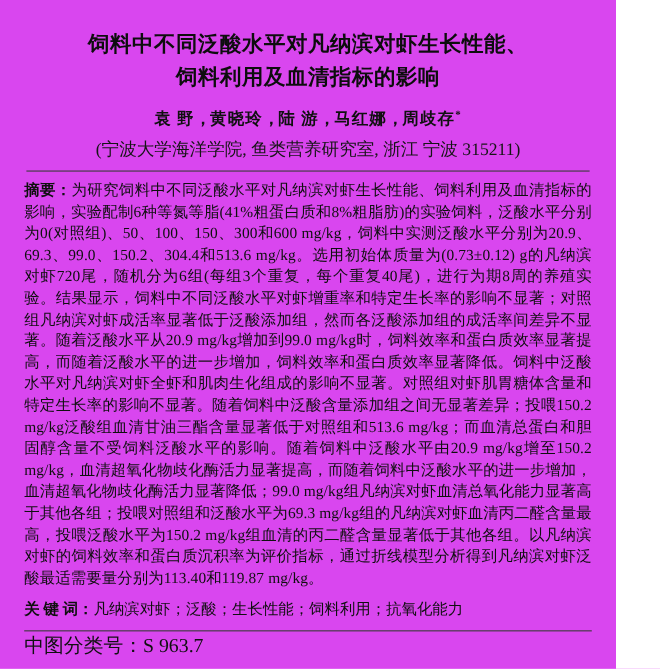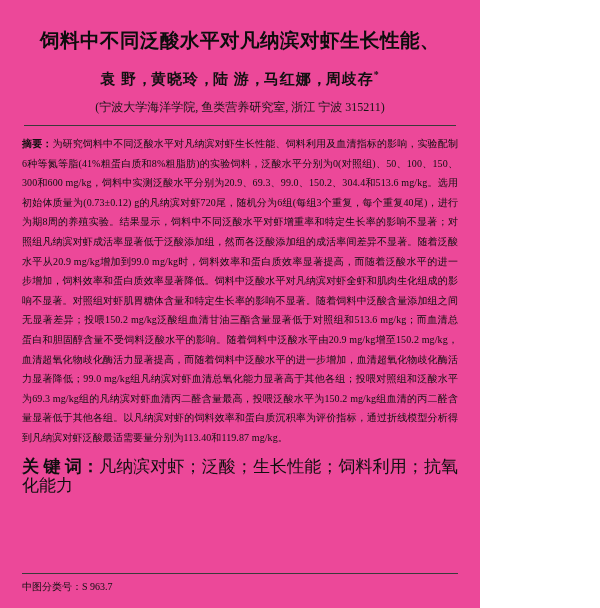--- a/index.html
+++ b/index.html
@@ -9,25 +9,25 @@
   body {
     width: 600px;
     height: 608px;
     background: #ffffff;
     font-family: "Liberation Serif", serif;
     color: #101010;
     overflow: hidden;
   }
   .page {
     position: relative;
-    width: 480px;
+    width: 560px;
     height: 608px;
     box-sizing: border-box;
     padding: 18px 22px 10px 22px;
-    background: #ec4899;
+    background: #d946ef;
   }
   .title {
     text-align: center;
     font-size: 19.5px;
     line-height: 30px;
     font-weight: 700;
     letter-spacing: 0.5px;
     margin-top: 8px;
     margin-bottom: 0;
     color: #0d0d0d;
@@ -48,80 +48,81 @@
     display: inline-block;
     width: 14px;
   }
   .author-star {
     font-size: 10px;
     vertical-align: super;
     font-weight: 700;
   }
   .affiliation {
     text-align: center;
-    font-size: 12px;
+    font-size: 16px;
     line-height: 18px;
     margin-top: 8px;
     color: #151515;
   }
   .rule {
     border: 0;
     border-top: 1px solid #3a3a3a;
     margin: 9px 2px 8px 2px;
   }
   .abstract {
-    font-size: 10px;
+    font-size: 14px;
     line-height: 19.6px;
     text-align: justify;
     text-justify: inter-ideograph;
     color: #0f0f0f;
     margin: 0;
     letter-spacing: 0.1px;
   }
   .abstract .lead {
     font-weight: 700;
   }
   .keywords {
-    font-size: 17px;
+    font-size: 14px;
     line-height: 19px;
     margin-top: 9px;
     text-align: justify;
     color: #0f0f0f;
   }
   .keywords .lead {
     font-weight: 700;
   }
   .footer {
     position: absolute;
     left: 22px;
     right: 22px;
     bottom: 12px;
     display: flex;
     justify-content: space-between;
-    font-size: 10px;
+    font-size: 18px;
     line-height: 18px;
   }
   .footer-left, .footer-right {
     white-space: nowrap;
   }
   .bottom-rule {
     position: absolute;
     left: 22px;
     right: 22px;
     bottom: 34px;
     border-top: 1px solid #3a3a3a;
   }
 </style>
 </head>
 <body>
 
 <div class="page">
 
   <div class="title">
     <span class="title-line">饲料中不同泛酸水平对凡纳滨对虾生长性能、</span>
+    <span class="title-line">饲料利用及血清指标的影响</span>
   </div>
 
   <div class="authors">
     <span>袁 野</span><span class="sep">，</span><span>黄晓玲</span><span class="sep">，</span><span>陆 游</span><span class="sep">，</span><span>马红娜</span><span class="sep">，</span><span>周歧存</span><span class="author-star">*</span>
   </div>
 
   <div class="affiliation">(宁波大学海洋学院, 鱼类营养研究室, 浙江 宁波  315211)</div>
 
   <hr class="rule">
 

